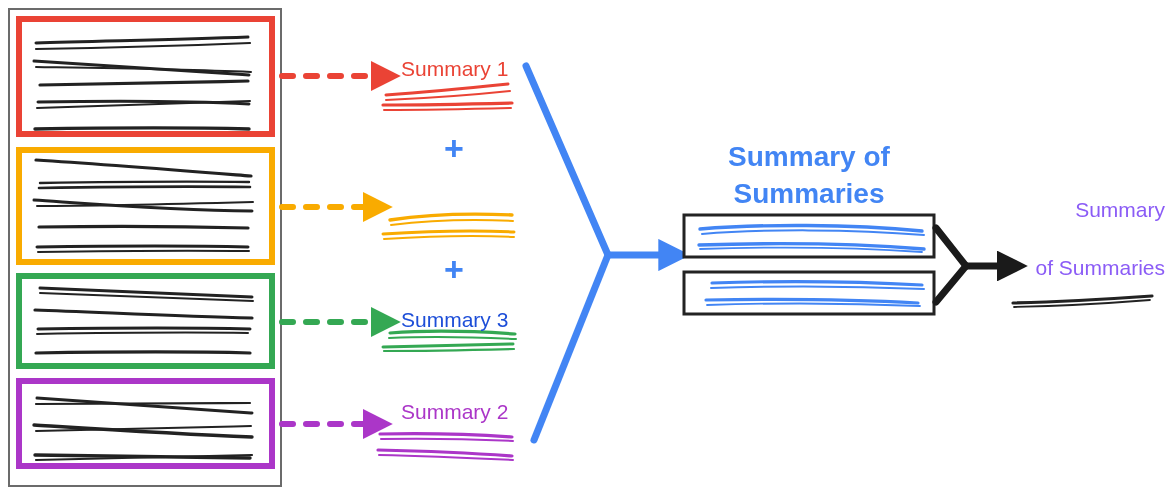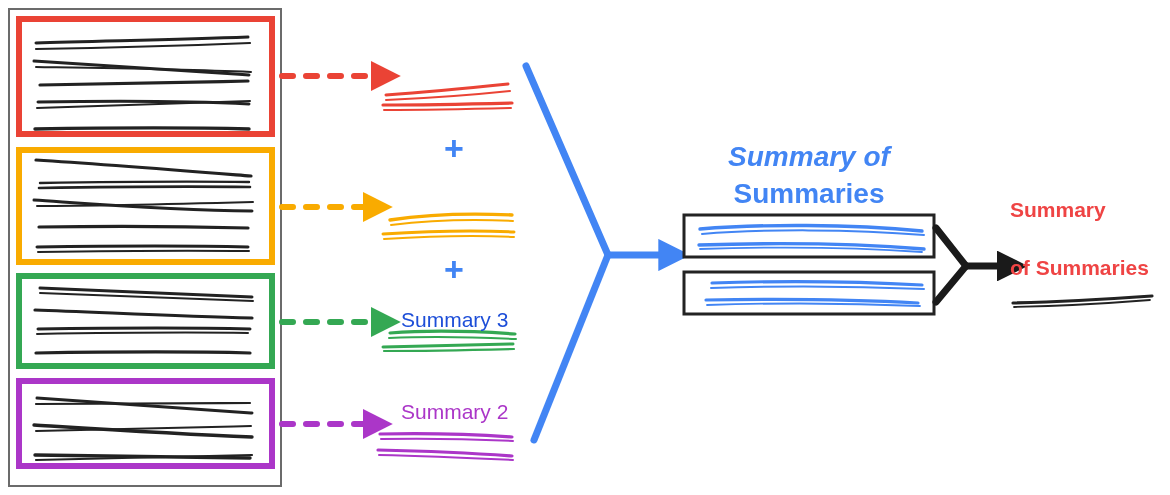--- a/index.html
+++ b/index.html
@@ -36,24 +36,24 @@
     font-weight: 400;
   }
   .sos-title {
     font-size: 28px;
     font-weight: 700;
     text-align: center;
     line-height: 1.32;
   }
   .final-label {
     font-size: 21px;
-    font-weight: 700;
-    text-align: left;
+    font-weight: 400;
+    text-align: right;
     line-height: 1.35;
-    color: #ef4444;
+    color: #8b5cf6;
   }
   .plus {
     position: absolute;
     font-size: 34px;
     font-weight: 700;
     color: #4285f4;
     line-height: 1;
     user-select: none;
   }
 </style>
@@ -204,31 +204,32 @@
       <line x1="962" y1="266" x2="1004" y2="266" stroke="#1a1a1a" stroke-width="7" stroke-linecap="butt" marker-end="url(#arrow-black)"></line>
     </g>
 
     <g stroke="#222222" fill="none" stroke-linecap="round">
       <path d="M1013,303 C1060,302 1110,299 1152,296" stroke-width="3.2"></path>
       <path d="M1014,307 C1062,306 1112,303 1150,300" stroke-width="1.8"></path>
     </g>
 
   </svg>
 
+  <div class="lbl summary-label" style="left:401px; top:57px; color:#ea4335;">Summary 1</div>
 
 
   <div class="lbl summary-label" style="left:401px; top:308px; color:#1d4ed8;">Summary 3</div>
 
   <div class="lbl summary-label" style="left:401px; top:400px; color:#ab36c8;">Summary 2</div>
 
   <div class="plus" style="left:444px; top:131px;">+</div>
 
   <div class="plus" style="left:444px; top:252px;">+</div>
 
-  <div class="lbl sos-title" style="left:684px; top:139px; width:250px; color:#4285f4;font-style:italic;">Summary of</div>
+  <div class="lbl sos-title" style="left:684px; top:139px; width:250px; color:#4285f4;">Summary of</div>
 
   <div class="lbl sos-title" style="left:684px; top:176px; width:250px; color:#4285f4;text-align:center;">Summaries</div>
 
   <div class="lbl final-label" style="left:1010px; top:196px; width:155px;">Summary</div>
 
 
   <div class="lbl final-label" style="left:1010px; top:254px; width:155px;">of Summaries</div>
 
 </div>
 

